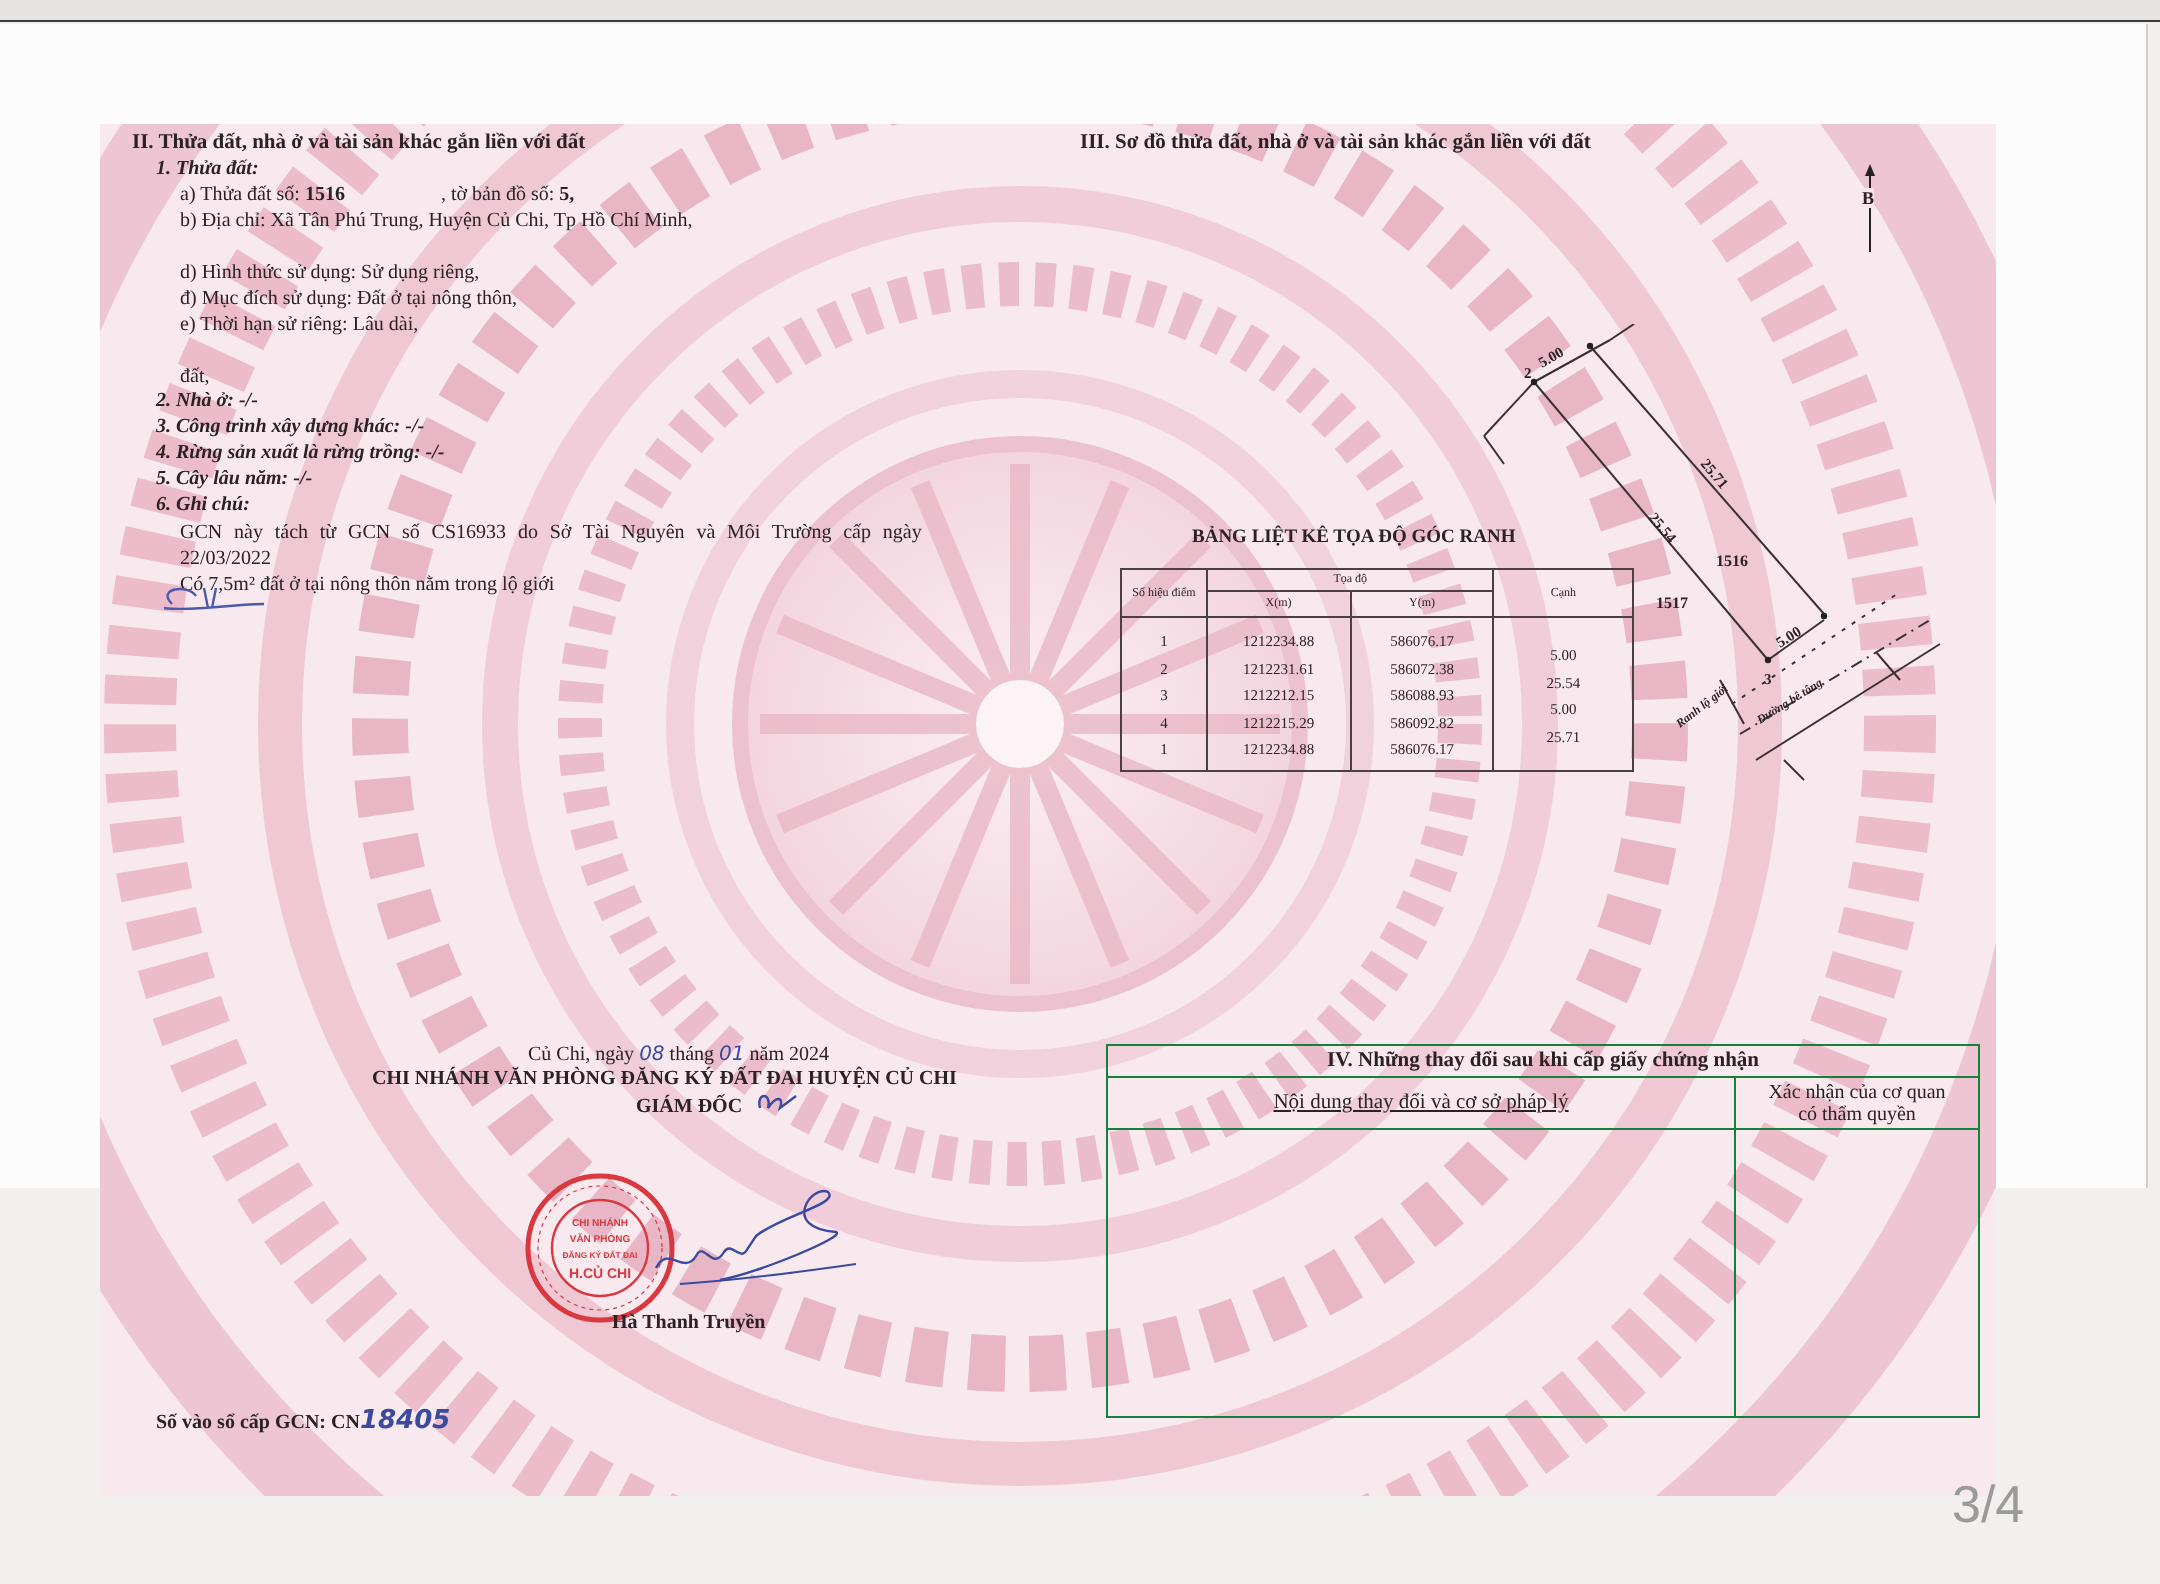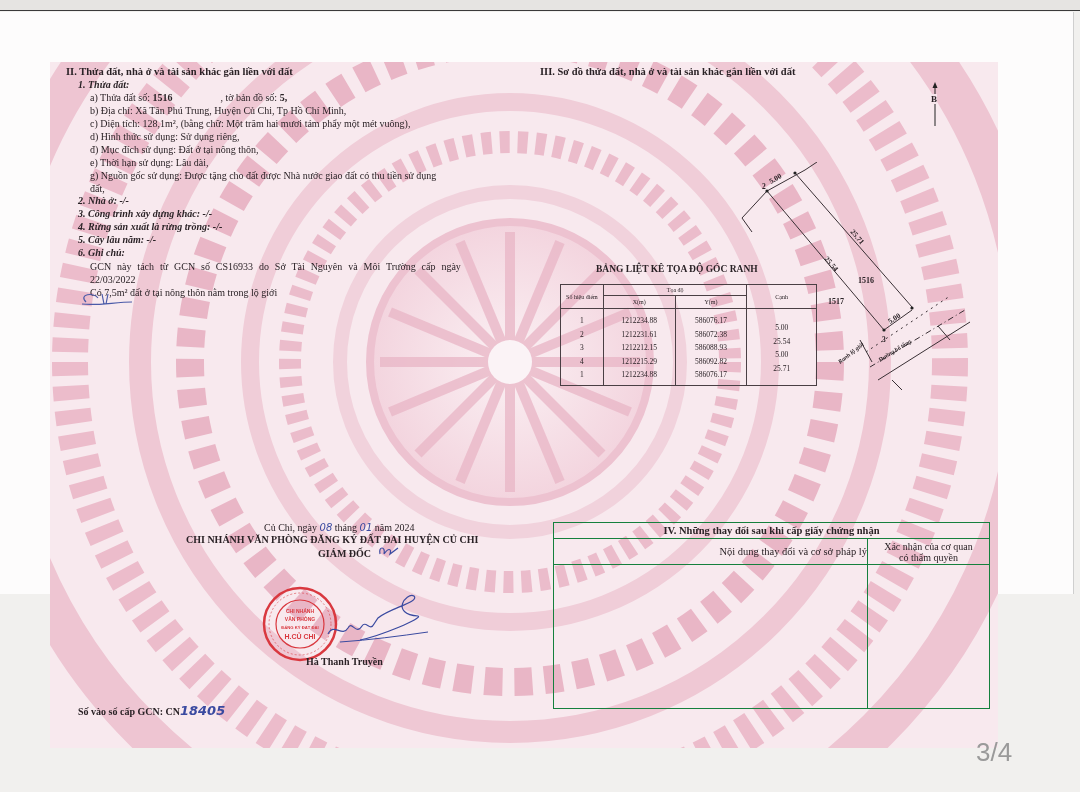--- a/index.html
+++ b/index.html
@@ -64,25 +64,23 @@
 
     <div class="content">
 
       <div class="abs sec-title" style="left:16px; top:4px;">II. Thửa đất, nhà ở và tài sản khác gắn liền với đất</div>
       <div class="abs sub-h" style="left:28px; top:17px;">1. Thửa đất:</div>
 
       <div class="abs line" style="left:40px; top:29px;">
         <span>a) Thửa đất số: </span><span class="b">1516</span><span style="display:inline-block;width:48px"></span><span>, tờ bản đồ số: </span><span class="b">5,</span>
       </div>
       <div class="abs line" style="left:40px; top:42px;">b) Địa chỉ: Xã Tân Phú Trung, Huyện Củ Chi, Tp Hồ Chí Minh,</div>
-      <div class="abs line" style="left:40px; top:55px;">c) Diện tích: 128,1m², (bằng chữ: Một trăm hai mươi tám phẩy một mét vuông),</div>
       <div class="abs line" style="left:40px; top:68px;">d) Hình thức sử dụng: Sử dụng riêng,</div>
       <div class="abs line" style="left:40px; top:81px;">đ) Mục đích sử dụng: Đất ở tại nông thôn,</div>
-      <div class="abs line" style="left:40px; top:94px;">e) Thời hạn sử dụng: Lâu dài,</div>
-      <div class="abs line" style="left:40px; top:107px;">g) Nguồn gốc sử dụng: Được tặng cho đất được Nhà nước giao đất có thu tiền sử dụng</div>
+      <div class="abs line" style="left:40px; top:94px;">e) Thời hạn sử riêng: Lâu dài,</div>
       <div class="abs line" style="left:40px; top:120px;">đất,</div>
 
       <div class="abs sub-h" style="left:28px; top:133px;">2. Nhà ở: -/-</div>
       <div class="abs sub-h" style="left:28px; top:146px;">3. Công trình xây dựng khác: -/-</div>
       <div class="abs sub-h" style="left:28px; top:159px;">4. Rừng sản xuất là rừng trồng: -/-</div>
       <div class="abs sub-h" style="left:28px; top:172px;">5. Cây lâu năm: -/-</div>
       <div class="abs sub-h" style="left:28px; top:185px;">6. Ghi chú:</div>
       <div class="abs line" style="left:40px; top:198px; word-spacing:3.4px;">GCN này tách từ GCN số CS16933 do Sở Tài Nguyên và Môi Trường cấp ngày</div>
       <div class="abs line" style="left:40px; top:211px;">22/03/2022</div>
       <div class="abs line" style="left:40px; top:224px;">Có 7,5m² đất ở tại nông thôn nằm trong lộ giới</div>
@@ -212,21 +210,21 @@
         <path d="M20 50 C 50 48, 80 44, 108 40" stroke="#3a4aa0" stroke-width="1" fill="none"></path>
       </svg>
       <div class="abs b" style="left:256px; top:594px; font-size:10px;">Hà Thanh Truyền</div>
 
       <table class="changes abs" style="left:503px; top:460px; width:437px;">
         <tbody>
             <tr>
           <td colspan="2" class="b" style="text-align:center; height:16px;">IV. Những thay đổi sau khi cấp giấy chứng nhận</td>
         </tr>
         <tr>
-          <td style="text-align:right; height:26px; width:314px;">Nội dung thay đổi và cơ sở pháp lý</td>
+          <td style="text-align:center; height:26px; width:314px;text-decoration:underline;">Nội dung thay đổi và cơ sở pháp lý</td>
           <td style="text-align:center; line-height:11px; font-size:10px;">
             <div>Xác nhận của cơ quan</div>
             <div>có thẩm quyền</div>
           </td>
         </tr>
         <tr>
           <td style="height:144px;"></td>
           <td></td>
         </tr>
       </tbody>

